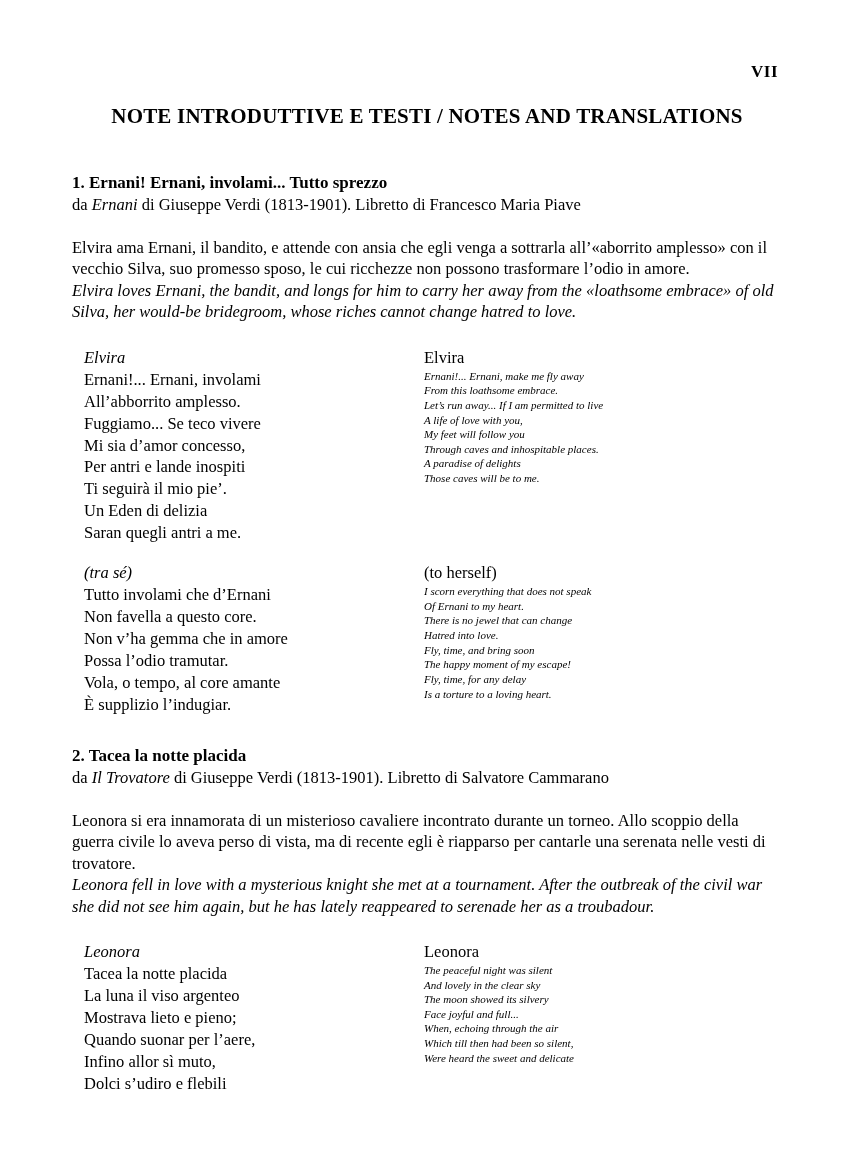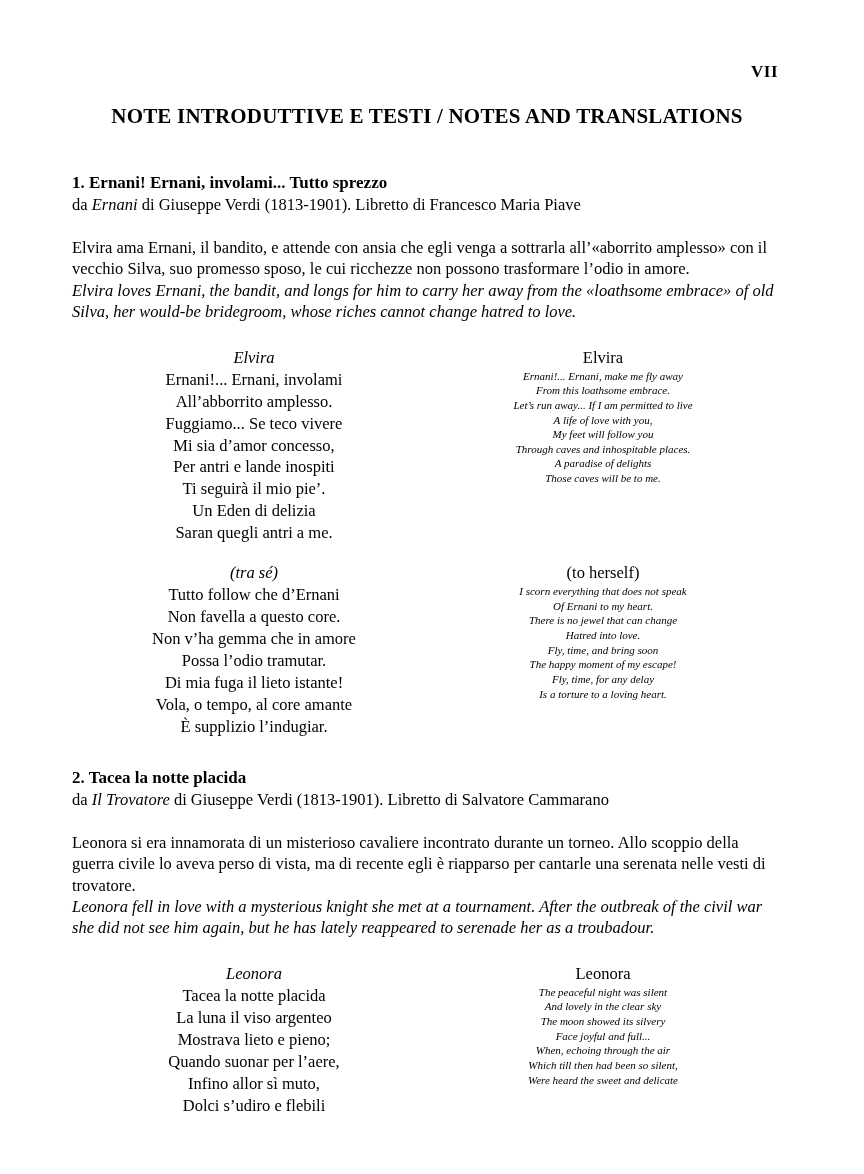--- a/index.html
+++ b/index.html
@@ -64,21 +64,20 @@
   .synopsis .trans {
     display: block;
     font-style: italic;
   }
   .verses {
     margin: 0 0 0 0;
   }
   .verse-block {
     display: flex;
     margin-bottom: 18px;
-    text-align: center;
   }
   .col-left {
     width: 352px;
     flex: 0 0 352px;
     padding-left: 12px;
     box-sizing: border-box;
   }
   .col-right {
     flex: 1 1 auto;
   }
@@ -147,25 +146,24 @@
           <div class="line-trans">My feet will follow you</div>
           <div class="line-trans">Through caves and inhospitable places.</div>
           <div class="line-trans">A paradise of delights</div>
           <div class="line-trans">Those caves will be to me.</div>
         </div>
       </div>
 
       <div class="verse-block">
         <div class="col-left">
           <div class="speaker">(tra sé)</div>
-          <div class="line-orig">Tutto follow che d’Ernani</div>
+          <div class="line-orig">Tutto involami che d’Ernani</div>
           <div class="line-orig">Non favella a questo core.</div>
           <div class="line-orig">Non v’ha gemma che in amore</div>
           <div class="line-orig">Possa l’odio tramutar.</div>
-          <div class="line-orig">Di mia fuga il lieto istante!</div>
           <div class="line-orig">Vola, o tempo, al core amante</div>
           <div class="line-orig">È supplizio l’indugiar.</div>
         </div>
         <div class="col-right">
           <div class="speaker-plain">(to herself)</div>
           <div class="line-trans">I scorn everything that does not speak</div>
           <div class="line-trans">Of Ernani to my heart.</div>
           <div class="line-trans">There is no jewel that can change</div>
           <div class="line-trans">Hatred into love.</div>
           <div class="line-trans">Fly, time, and bring soon</div>

